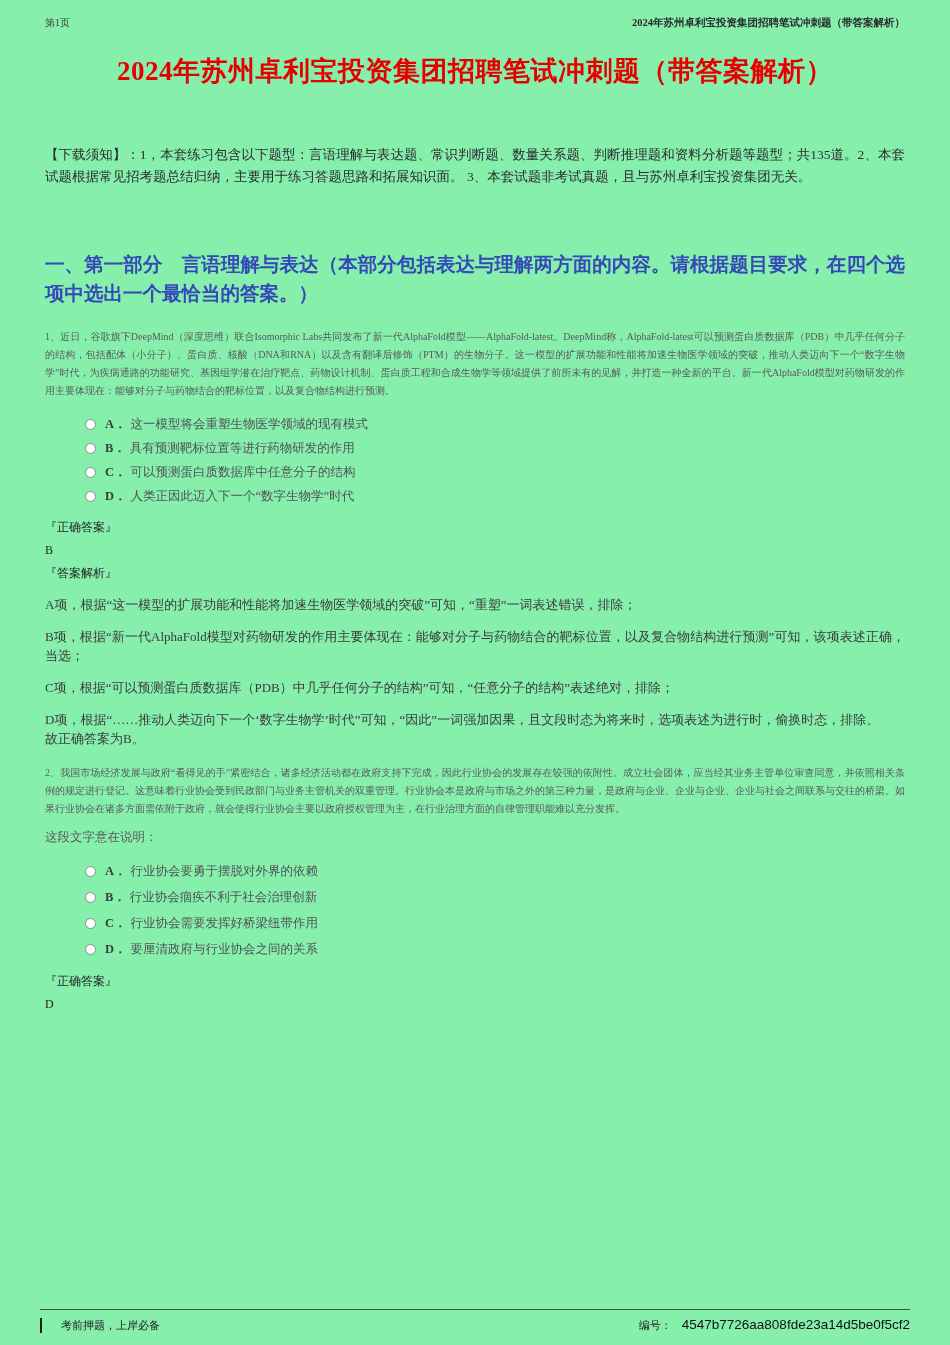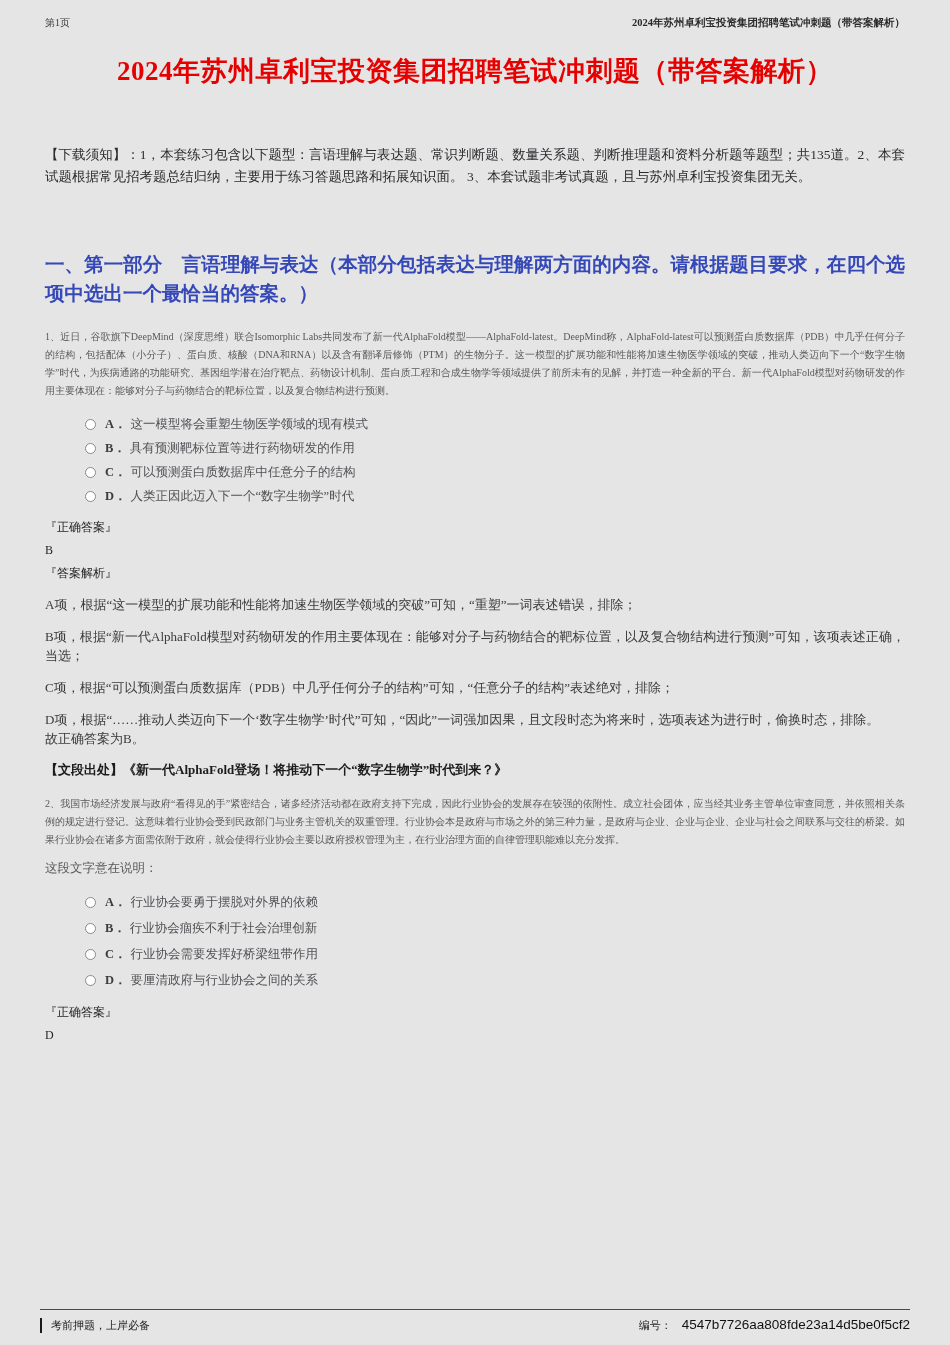--- a/index.html
+++ b/index.html
@@ -1,17 +1,17 @@
 <!DOCTYPE html>
 <html style="--title-red: #e60000; --section-blue: #3548b8;"><head>
 <meta charset="utf-8">
 <style>
   html,body{margin:0;padding:0;}
   body{width:950px;height:1345px;background:#ffffff;font-family:"Liberation Serif",serif;color:#333;overflow:hidden;}
-  .page{position:relative;width:950px;height:1345px;padding:16px 45px 0;box-sizing:border-box;background:#e5e5e5;}
+  .page{position:relative;width:950px;height:1345px;padding:16px 45px 0;box-sizing:border-box;background:#86efac;}
   .hdr{display:flex;justify-content:space-between;align-items:baseline;}
   .hdr-left{font-size:10px;color:#3a3a3a;}
   .hdr-right{font-size:10.5px;color:#2a2a2a;font-weight:bold;}
   .doc-title{margin-top:24px;text-align:center;color:var(--title-red,#e60000);font-size:27px;font-weight:bold;letter-spacing:.5px;line-height:34px;}
   .notice{margin-top:56px;font-size:13.5px;color:#2b2b2e;line-height:22px;text-align:justify;}
   .section-heading{margin-top:62px;color:var(--section-blue,#3548b8);font-size:19.5px;line-height:29px;font-weight:bold;text-align:justify;}
   .stem{margin-top:20px;font-size:10px;color:#59595c;line-height:18px;text-align:justify;}
   .stem2{margin-top:16px;}
   .prompt{margin-top:10px;font-size:12.5px;color:#59595c;line-height:18px;}
   .options{margin-top:12px;padding-left:40px;}
@@ -19,21 +19,21 @@
   .options2 .option{height:26px;}
   .radio{width:9px;height:9px;border:1px solid #8a8a8a;border-radius:50%;background:#fff;margin-right:9px;flex:0 0 auto;}
   .opt-label{font-weight:bold;color:#3c3c40;font-size:12.5px;margin-right:4px;white-space:nowrap;}
   .opt-text{color:#515156;font-size:12.5px;}
   .answer-block{margin-top:10px;}
   .ans-line{font-size:12px;color:#1f1f23;line-height:18px;margin-top:5px;}
   .analysis{margin-top:13px;font-size:13px;color:#3a3a3d;line-height:19px;text-align:justify;}
   .conclusion{font-size:13px;color:#3a3a3d;line-height:19px;}
   .source{margin-top:12px;font-size:13px;color:#1c1c1f;font-weight:bold;line-height:19px;}
   .footer{position:absolute;left:40px;right:40px;bottom:12px;border-top:1px solid #4a4a4a;padding-top:7px;display:flex;justify-content:space-between;align-items:baseline;}
-  .footer-left{font-size:11px;color:#222;border-left:2px solid #1a1a1a;padding-left:9px;}
+  .footer-left{font-size:11px;color:#222;border-left:2px solid #1a1a1a;padding-left:19px;}
   .footer-right{font-size:11px;color:#222;}
   .footer-code{font-family:"Liberation Sans",sans-serif;font-size:13.5px;font-weight:normal;color:#111;margin-left:10px;}
   p{margin:0;}
 </style>
 </head>
 <body>
 
 <div class="page">
 
   <div class="hdr">
@@ -77,21 +77,20 @@
     <p class="ans-line">B</p>
     <p class="ans-line">『答案解析』</p>
   </div>
 
   <p class="analysis">A项，根据“这一模型的扩展功能和性能将加速生物医学领域的突破”可知，“重塑”一词表述错误，排除；</p>
   <p class="analysis">B项，根据“新一代AlphaFold模型对药物研发的作用主要体现在：能够对分子与药物结合的靶标位置，以及复合物结构进行预测”可知，该项表述正确，当选；</p>
   <p class="analysis">C项，根据“可以预测蛋白质数据库（PDB）中几乎任何分子的结构”可知，“任意分子的结构”表述绝对，排除；</p>
   <p class="analysis">D项，根据“……推动人类迈向下一个‘数字生物学’时代”可知，“因此”一词强加因果，且文段时态为将来时，选项表述为进行时，偷换时态，排除。</p>
 
   <p class="conclusion">故正确答案为B。</p>
-  <p class="source">【文段出处】《新一代AlphaFold登场！将推动下一个“数字生物学”时代到来？》</p>
 
   <p class="stem stem2">2、我国市场经济发展与政府“看得见的手”紧密结合，诸多经济活动都在政府支持下完成，因此行业协会的发展存在较强的依附性。成立社会团体，应当经其业务主管单位审查同意，并依照相关条例的规定进行登记。这意味着行业协会受到民政部门与业务主管机关的双重管理。行业协会本是政府与市场之外的第三种力量，是政府与企业、企业与企业、企业与社会之间联系与交往的桥梁。如果行业协会在诸多方面需依附于政府，就会使得行业协会主要以政府授权管理为主，在行业治理方面的自律管理职能难以充分发挥。</p>
   <p class="prompt">这段文字意在说明：</p>
 
   <div class="options options2">
     <div class="option">
       <span class="radio"></span>
       <span class="opt-label">A．</span>
       <span class="opt-text">行业协会要勇于摆脱对外界的依赖</span>
     </div>

